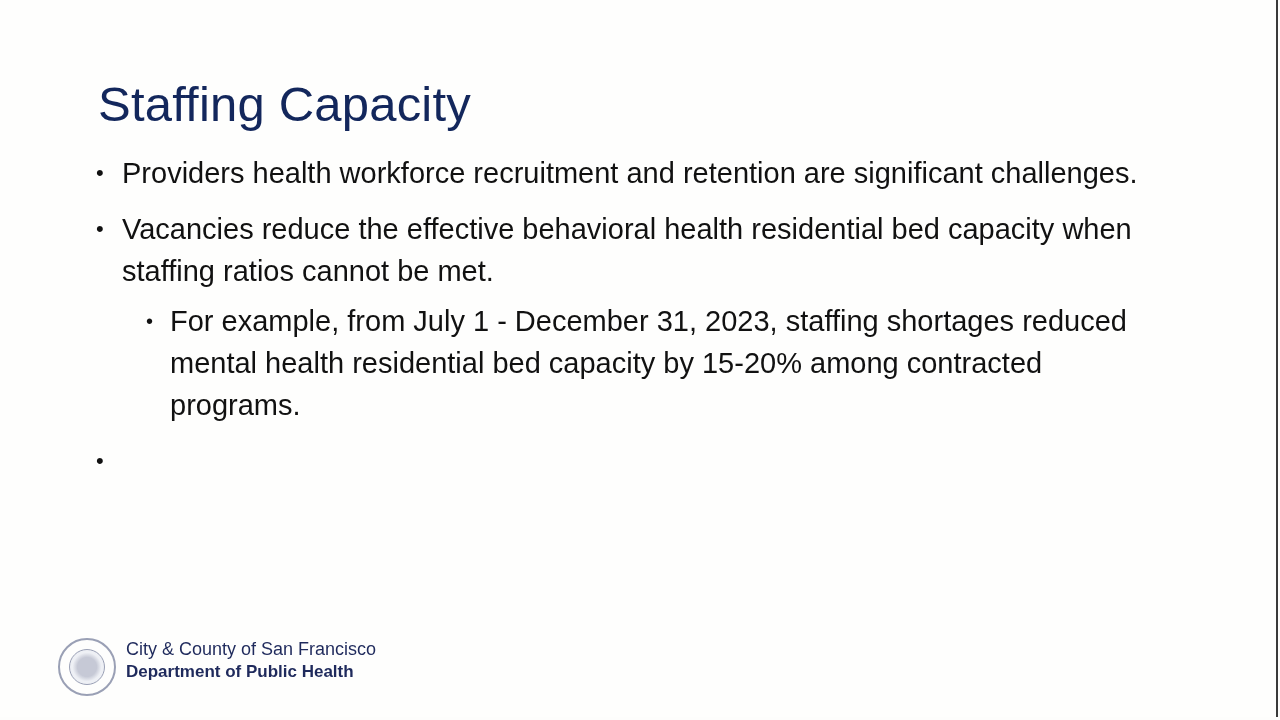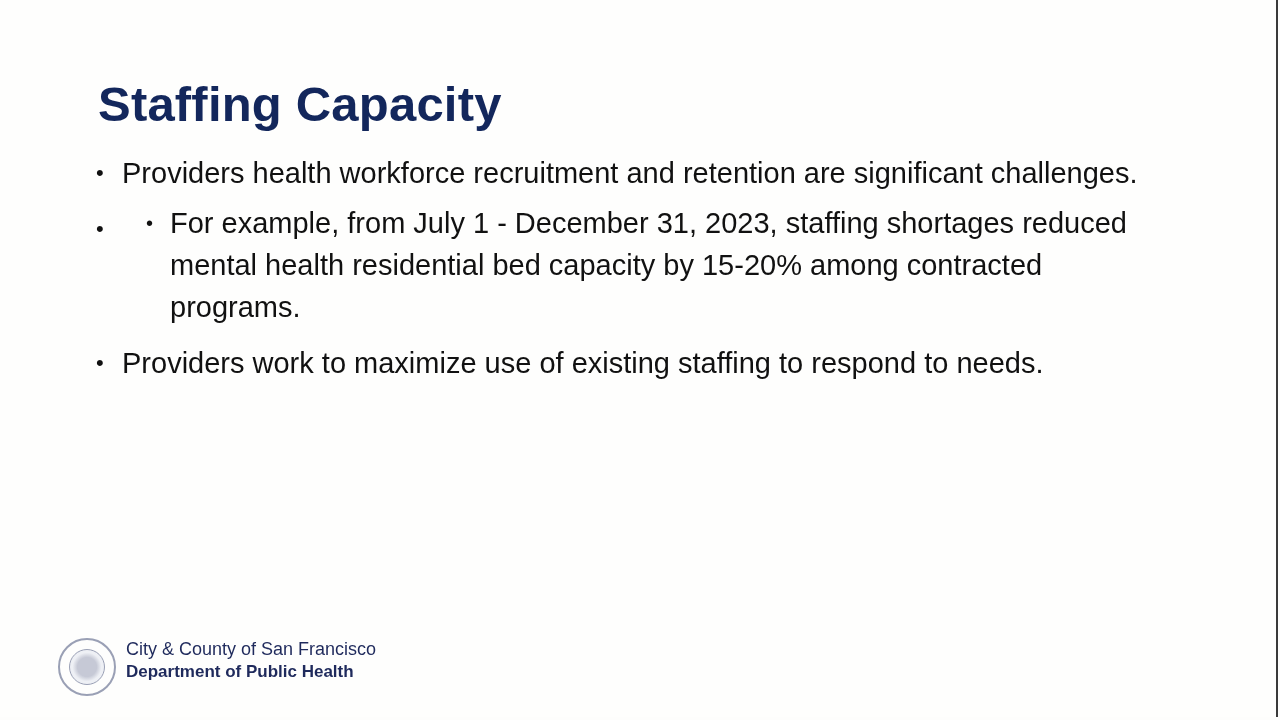--- a/index.html
+++ b/index.html
@@ -1,18 +1,18 @@
 <!DOCTYPE html>
 <html><head>
 <meta charset="utf-8">
 <style>
   html,body{margin:0;padding:0;}
   body{width:1280px;height:720px;overflow:hidden;background:#fdfdfc;position:relative;font-family:"Liberation Sans",sans-serif;}
   .slide{position:absolute;left:0;top:0;width:1276px;height:717px;background:#fefefd;border-right:2px solid #3a3a3a;}
-  .title{position:absolute;left:98px;top:76px;font-size:49px;font-weight:bold;color:#13275c;letter-spacing:0.2px;text-align:center;}
+  .title{position:absolute;left:98px;top:76px;font-size:49px;font-weight:normal;color:#13275c;letter-spacing:0.2px;text-align:center;}
   .bullets{position:absolute;left:96px;top:152px;width:1080px;color:#111;font-size:29px;line-height:42px;}
   .item{position:relative;padding-left:26px;margin-bottom:14px;}
   .item .dot{position:absolute;left:0;top:0;font-size:22px;}
   .sub{position:relative;padding-left:74px;margin-bottom:14px;margin-top:-6px;}
   .sub .dot{position:absolute;left:50px;top:0;font-size:20px;}
   .footer{position:absolute;left:58px;top:638px;display:flex;align-items:flex-start;}
   .seal{width:54px;height:54px;border-radius:50%;border:2px solid #9aa0b5;display:flex;align-items:center;justify-content:center;}
   .seal-inner{width:34px;height:34px;border-radius:50%;border:1px solid #9aa0b5;background:radial-gradient(circle,#c6c9d6 0 40%,#eef0f5 60%);}
   .org{margin-left:10px;color:#1f2a5c;}
   .org1{font-size:18px;line-height:22px;}
@@ -24,28 +24,28 @@
 <div class="slide">
   <div class="title">Staffing Capacity</div>
 
   <div class="bullets">
     <div class="item">
       <span class="dot">•</span>
       <span>Providers health workforce recruitment and retention are significant challenges.</span>
     </div>
     <div class="item">
       <span class="dot">•</span>
+      <span>Vacancies reduce the effective behavioral health residential bed capacity when staffing ratios cannot be met.</span>
     </div>
     <div class="sub">
       <span class="dot">•</span>
       <span>For example, from July 1 - December 31, 2023, staffing shortages reduced mental health residential bed capacity by 15-20% among contracted programs.</span>
     </div>
     <div class="item">
       <span class="dot">•</span>
-      <span>Providers work to maximize use of existing staffing to respond to needs.</span>
     </div>
   </div>
 
   <div class="footer">
     <div class="seal">
         <div class="seal-inner"></div>
       </div>
     <div class="org">
       <div class="org1">City &amp; County of San Francisco</div>
       <div class="org2">Department of Public Health</div>

